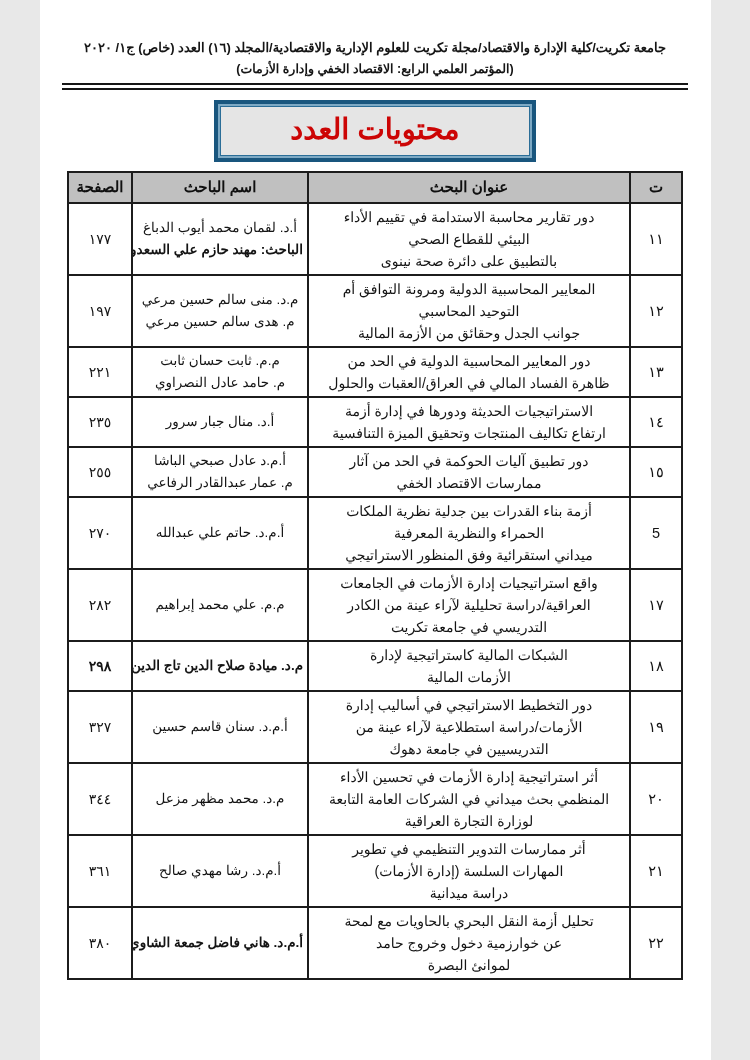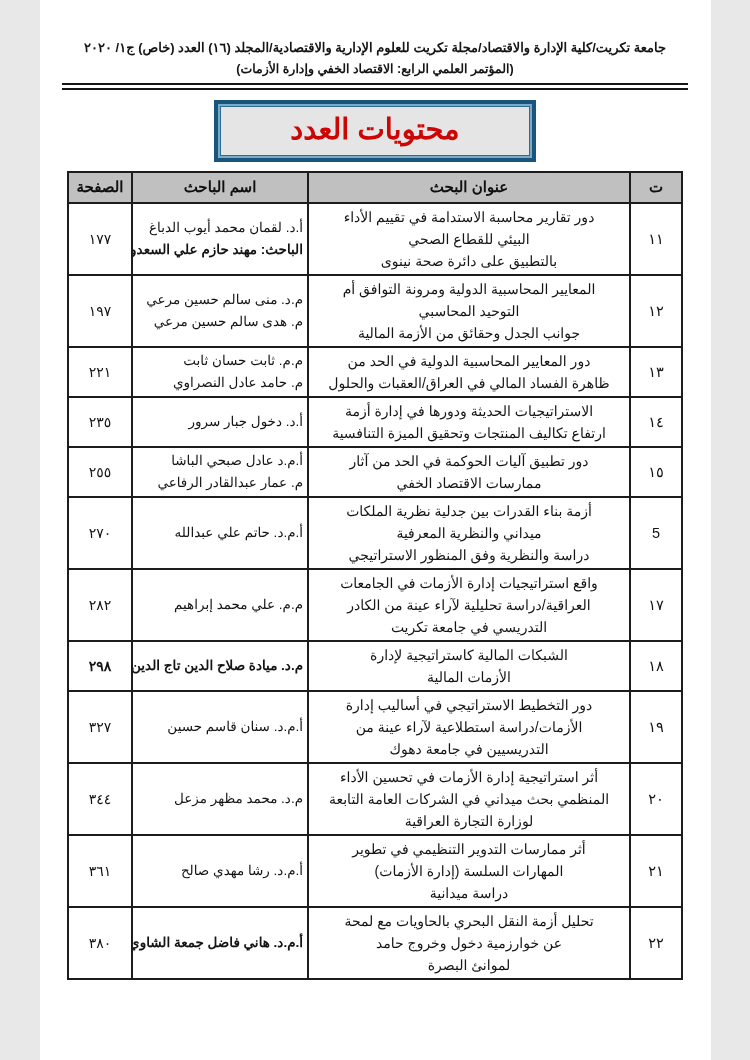--- a/index.html
+++ b/index.html
@@ -21,21 +21,21 @@
 
   table.toc{
     width:616px;margin:9px auto 0;border-collapse:collapse;table-layout:fixed;
     direction:rtl;
   }
   .toc th,.toc td{border:2px solid #1c1c1c;text-align:center;vertical-align:middle;padding:2px 4px;overflow:hidden;}
   .toc th{background:#c0c0c0;font-size:15px;font-weight:bold;height:25px;color:#101010;}
   .toc td{font-size:14px;line-height:22px;color:#141414;}
   .toc td.no-cell{font-size:14.5px;}
   .toc td.title-cell div{white-space:nowrap;}
-  .toc td.res-cell{font-size:13.5px;text-align:right;}
+  .toc td.res-cell{font-size:13.5px;}
   .toc td.res-cell div{white-space:nowrap;}
   .b{font-weight:bold;}
   col.c-no{width:52px;}
   col.c-title{width:322px;}
   col.c-res{width:176px;}
   col.c-page{width:64px;}
 </style>
 </head>
 <body>
 
@@ -108,42 +108,42 @@
           </td>
           <td class="page-cell">٢٢١</td>
         </tr>
         <tr>
           <td class="no-cell">١٤</td>
           <td class="title-cell">
             <div>الاستراتيجيات الحديثة ودورها في إدارة أزمة</div>
             <div>ارتفاع تكاليف المنتجات وتحقيق الميزة التنافسية</div>
           </td>
           <td class="res-cell">
-            <div>أ.د. دخول جبار سرور</div>
+            <div>أ.د. منال جبار سرور</div>
           </td>
           <td class="page-cell">٢٣٥</td>
         </tr>
         <tr>
           <td class="no-cell">١٥</td>
           <td class="title-cell">
             <div>دور تطبيق آليات الحوكمة في الحد من آثار</div>
             <div>ممارسات الاقتصاد الخفي</div>
           </td>
           <td class="res-cell">
             <div>أ.م.د عادل صبحي الباشا</div>
             <div>م. عمار عبدالقادر الرفاعي</div>
           </td>
           <td class="page-cell">٢٥٥</td>
         </tr>
         <tr>
           <td class="no-cell">5</td>
           <td class="title-cell">
             <div>أزمة بناء القدرات بين جدلية نظرية الملكات</div>
-            <div>ميداني والنظرية المعرفية</div>
-            <div>دراسة والنظرية وفق المنظور الاستراتيجي</div>
+            <div>الحمراء والنظرية المعرفية</div>
+            <div>ميداني استقرائية وفق المنظور الاستراتيجي</div>
           </td>
           <td class="res-cell">
             <div>أ.م.د. حاتم علي عبدالله</div>
           </td>
           <td class="page-cell">٢٧٠</td>
         </tr>
         <tr>
           <td class="no-cell">١٧</td>
           <td class="title-cell">
             <div>واقع استراتيجيات إدارة الأزمات في الجامعات</div>

